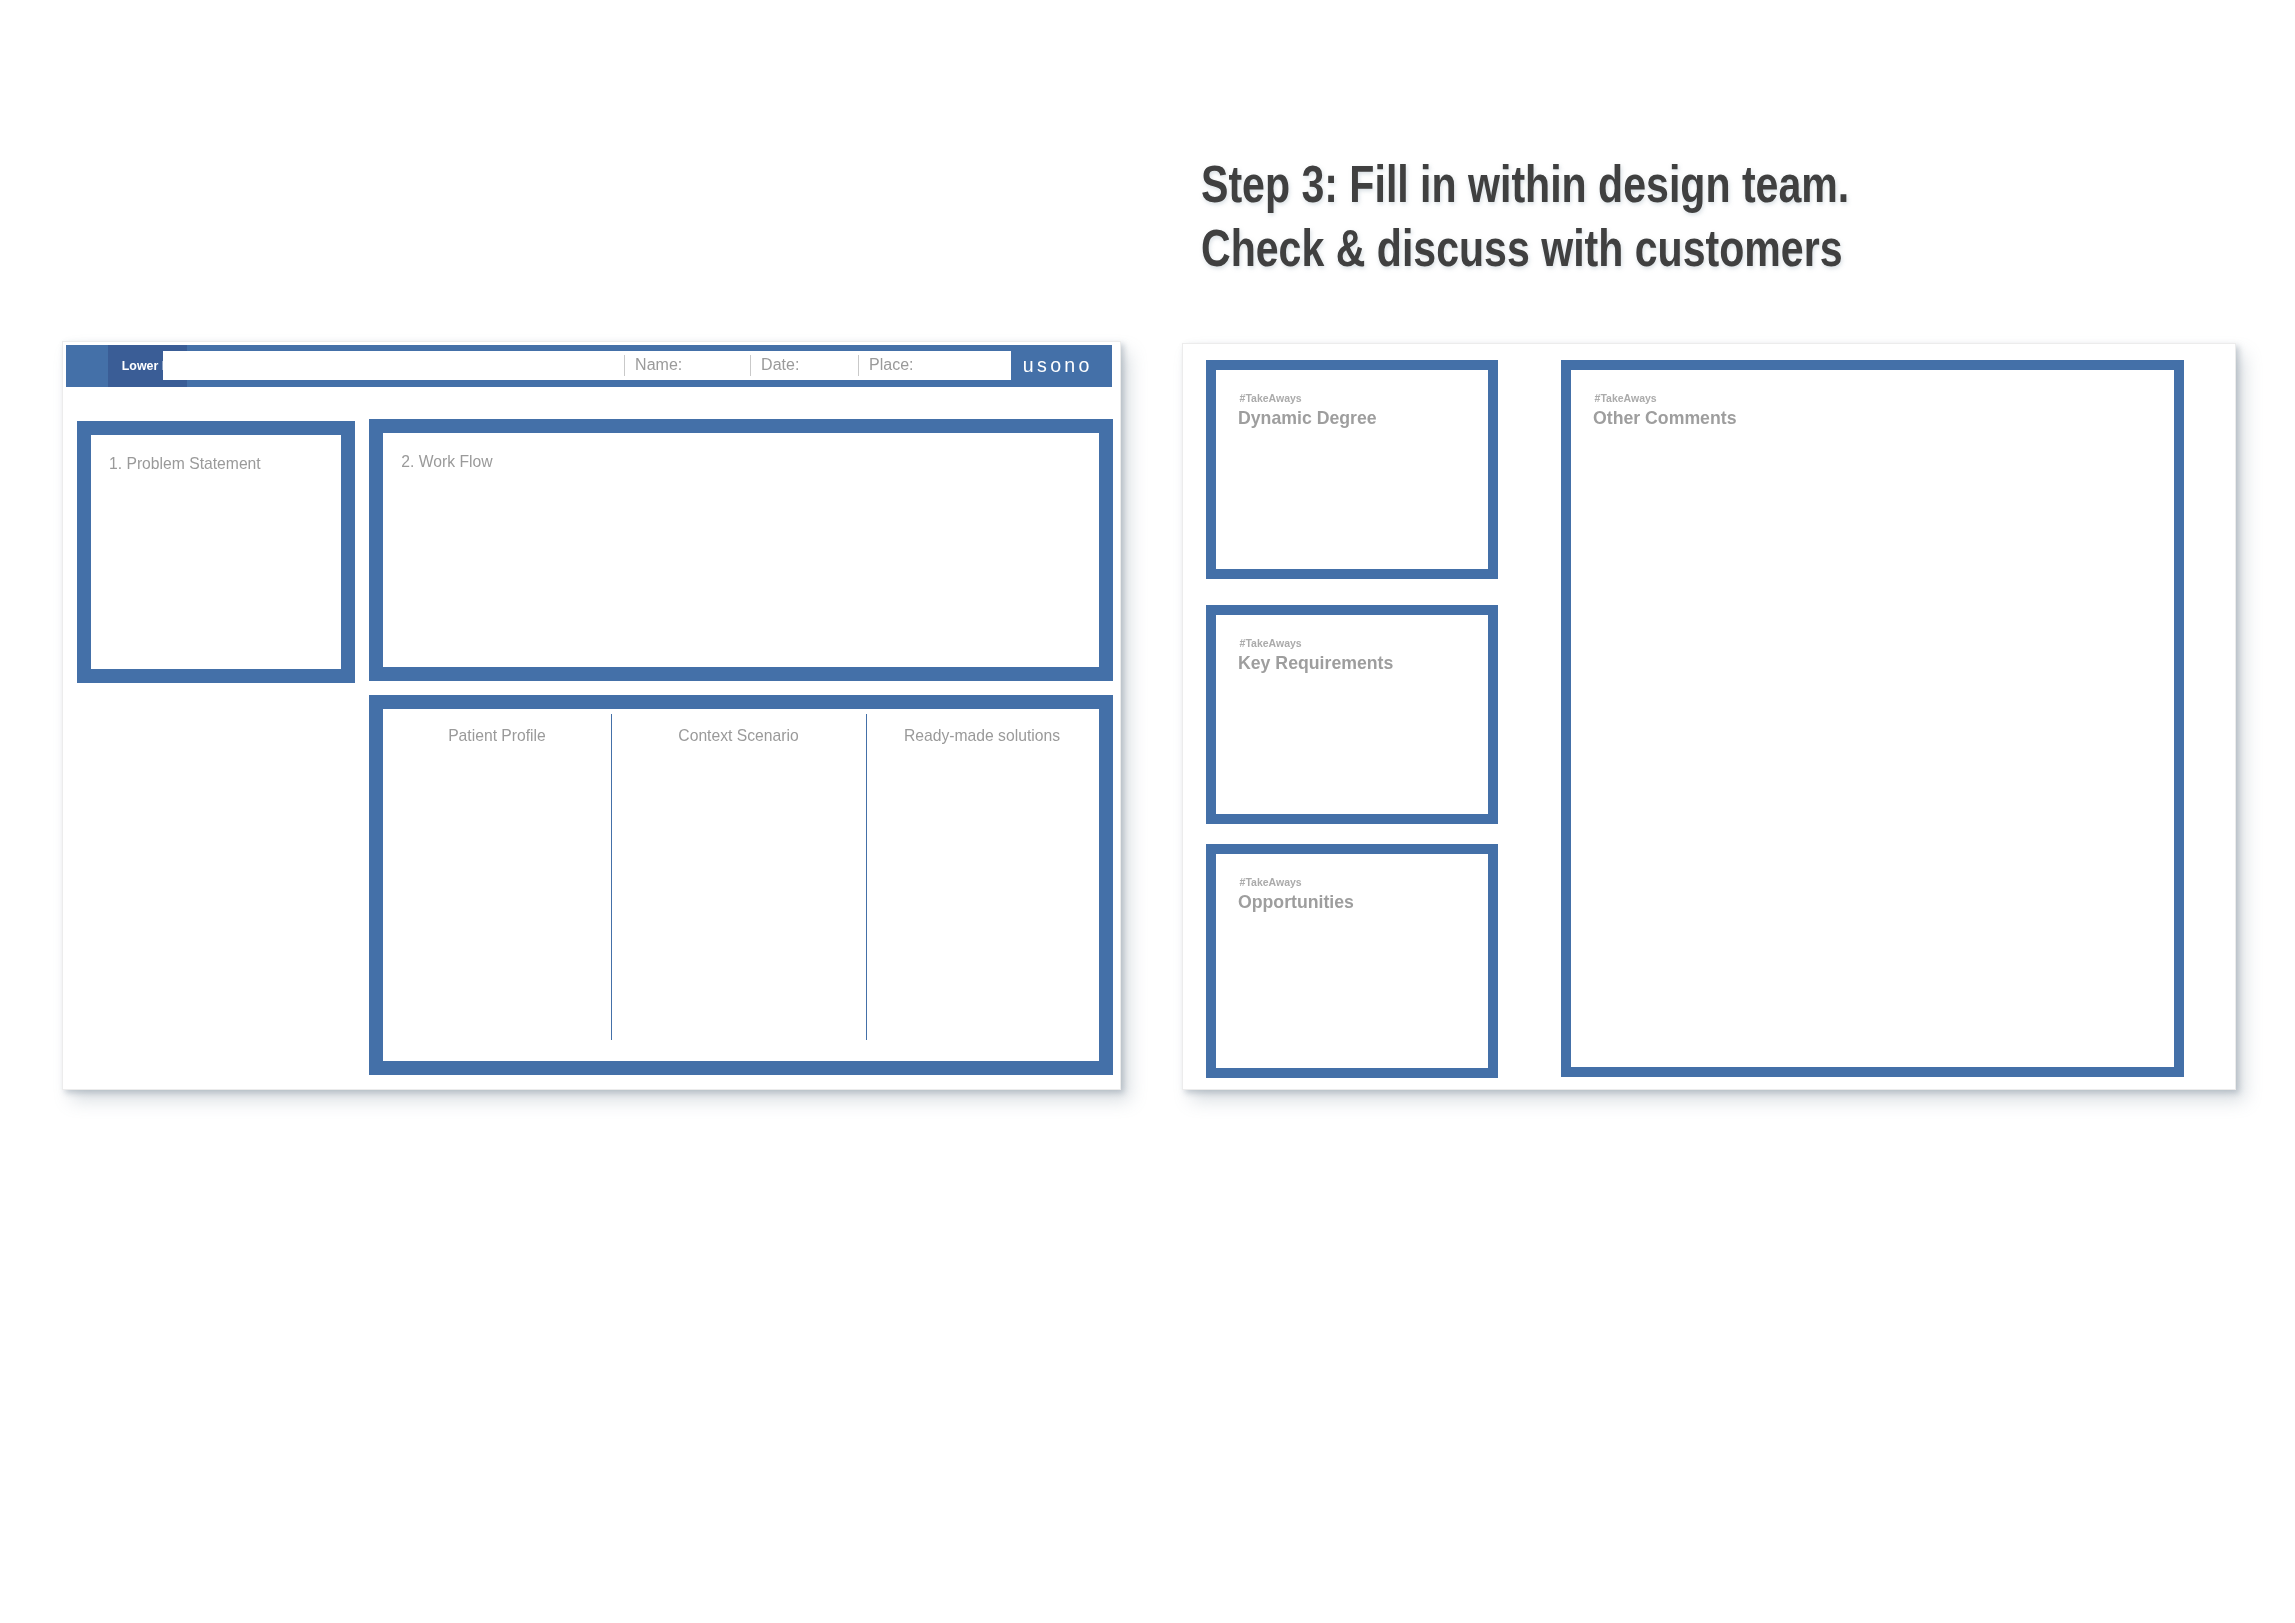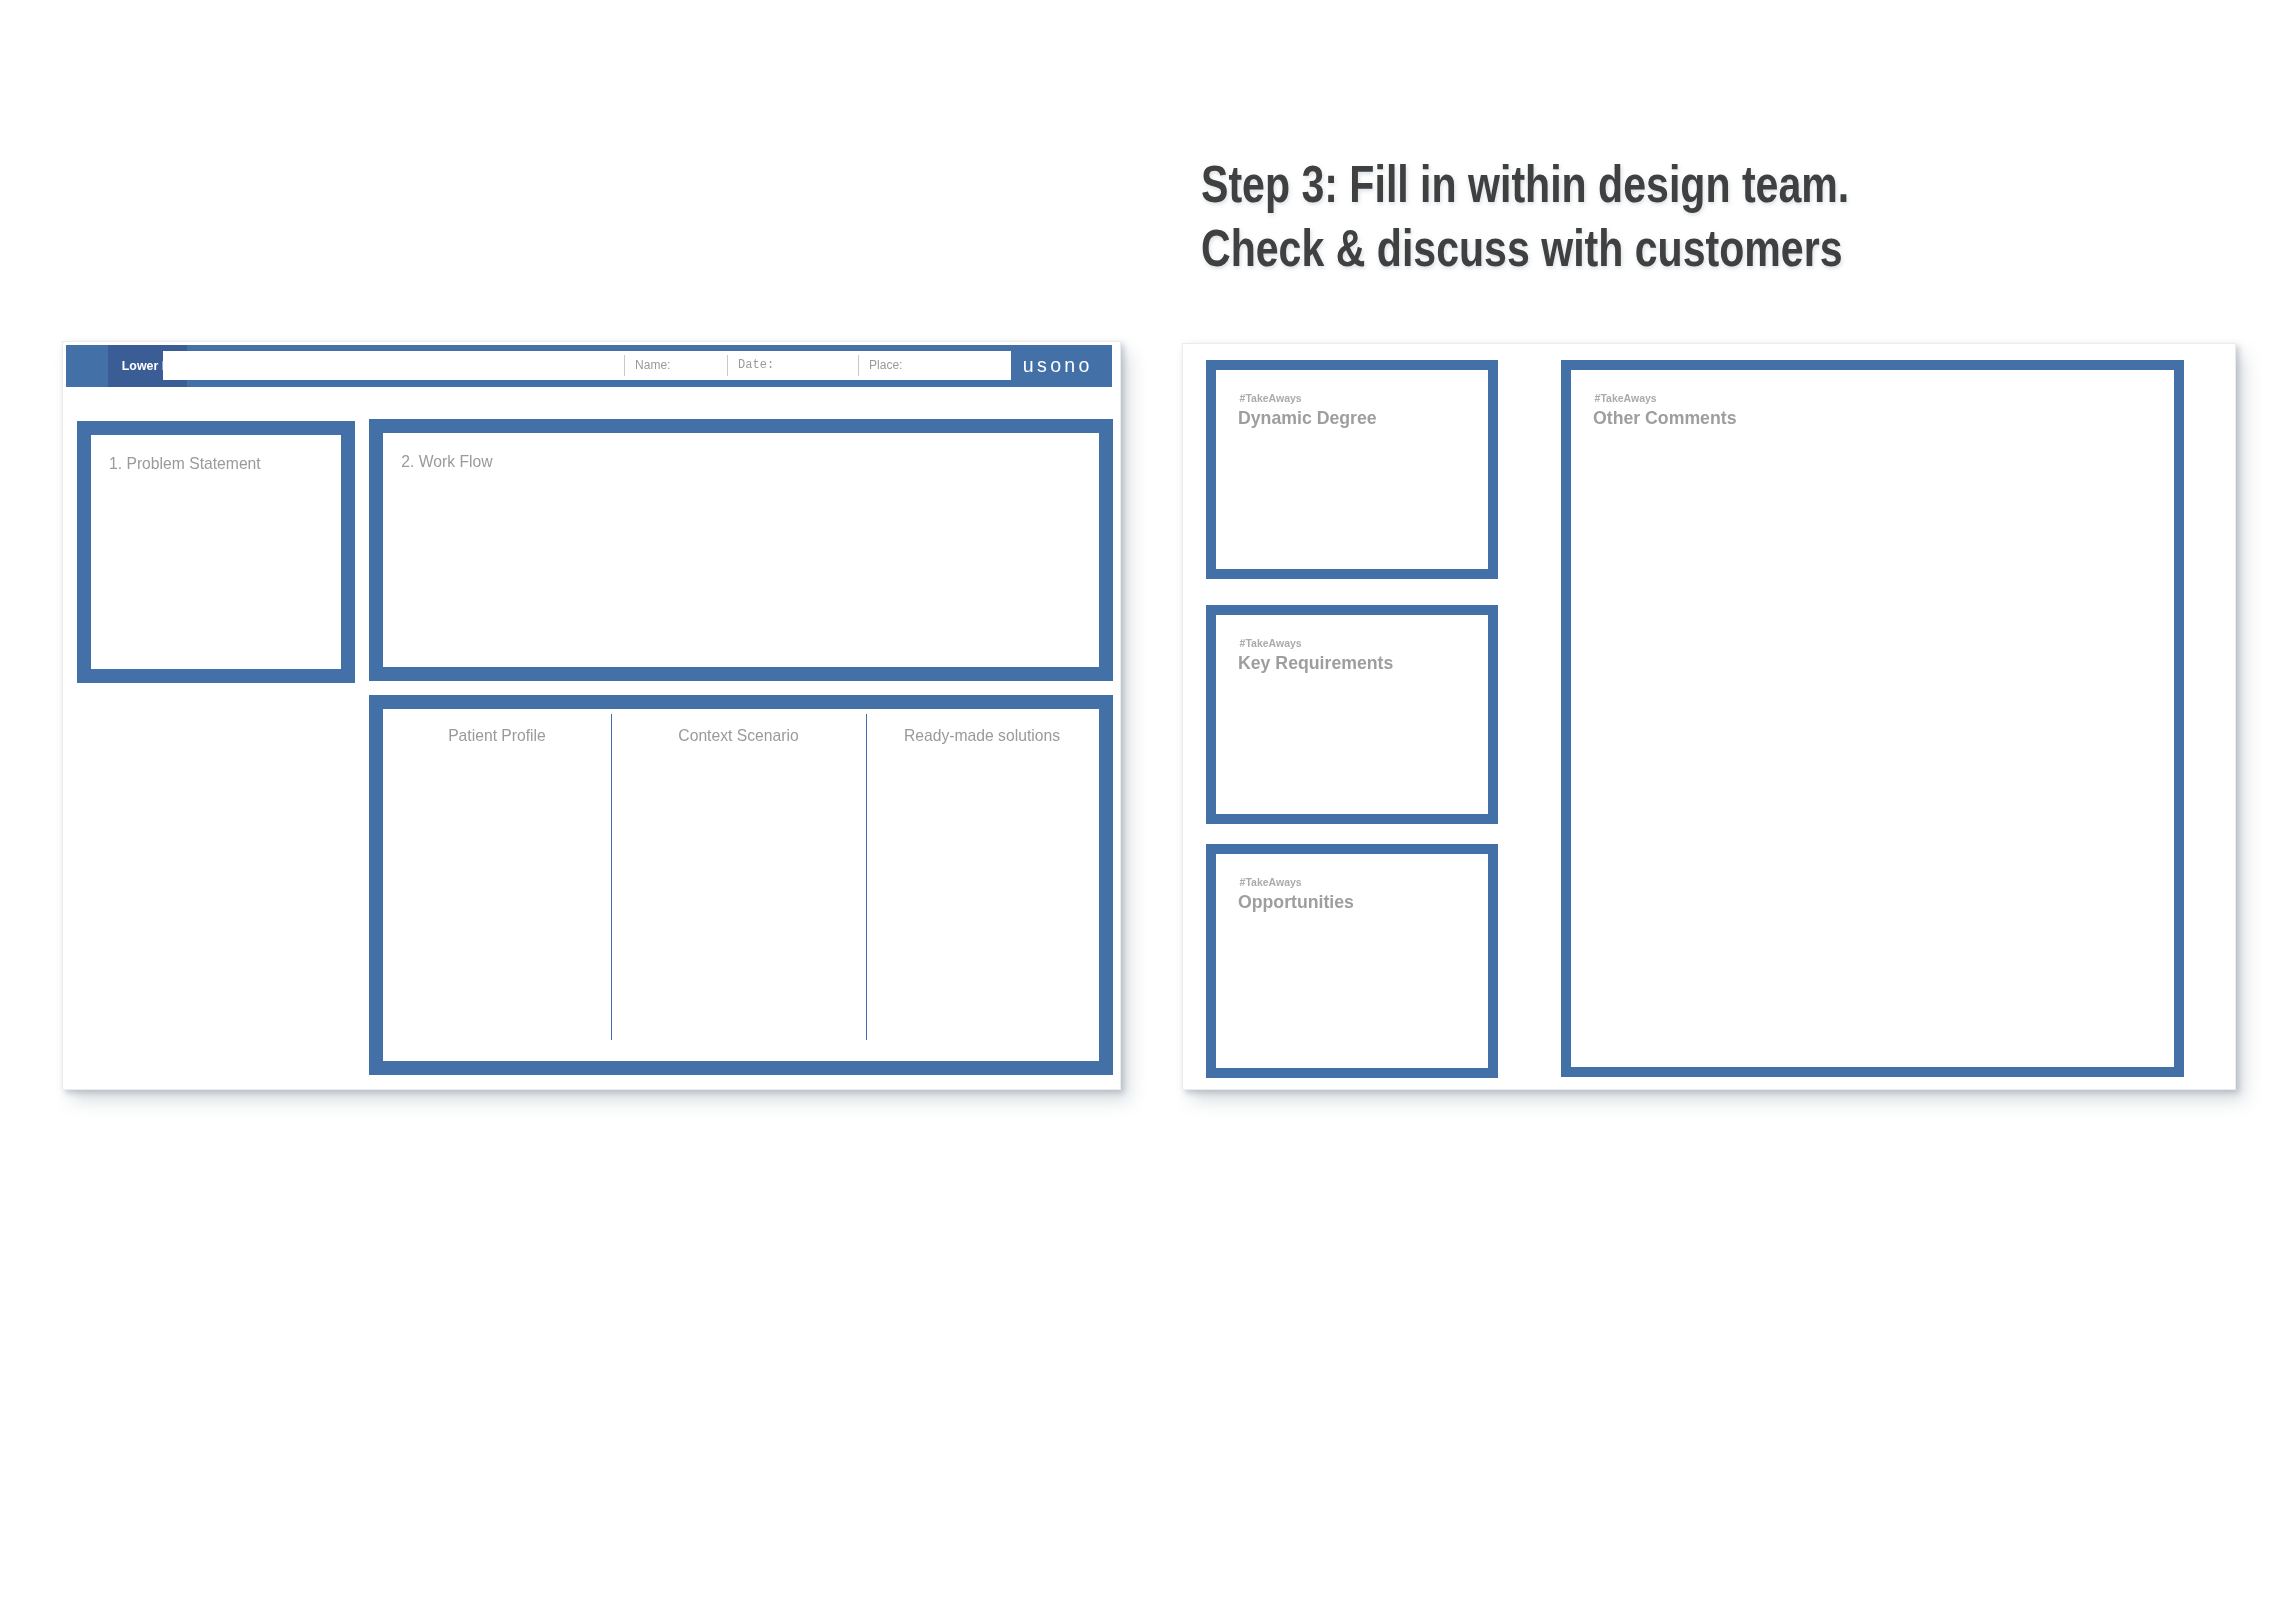--- a/index.html
+++ b/index.html
@@ -47,24 +47,24 @@
   .ws-strip{
     position:absolute;left:97px;top:6.5px;width:848px;height:29px;
     background:#ffffff;
   }
   .field-group{
     position:absolute;top:3.9px;height:21px;
     border-left:0.7px solid #c9c9c9;
     display:flex;align-items:center;
     padding-left:9.8px;box-sizing:border-box;
   }
-  .field-group .flabel{color:#9a9a9a;font-size:12px;text-align:right;}
+  .field-group .flabel{color:#9a9a9a;font-size:16px;text-align:right;}
   .field-group .finput{flex:1 1 auto;height:100%;}
   #fg-name{left:461px;width:126px;}
-  #fg-date{left:564px;width:105px;font-family:Liberation Mono, monospace;}
+  #fg-date{left:587px;width:105px;}
   #fg-place{left:695px;width:151px;}
   .ws-logo{
     position:absolute;left:939px;top:0;width:105px;height:42px;
     color:#ffffff;font-size:19.6px;letter-spacing:3.3px;font-weight:normal;
     display:flex;align-items:center;justify-content:center;
   }
   
   .bbox{
     position:absolute;background:#ffffff;
     border:14.4px solid #4470a8;box-sizing:border-box;

